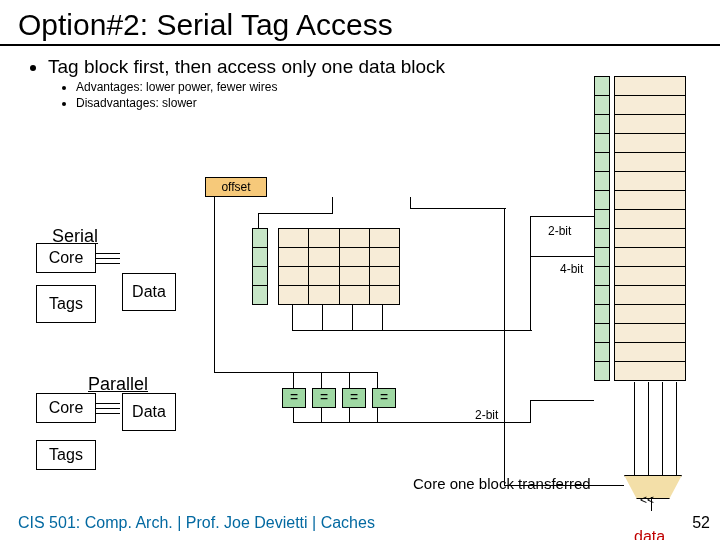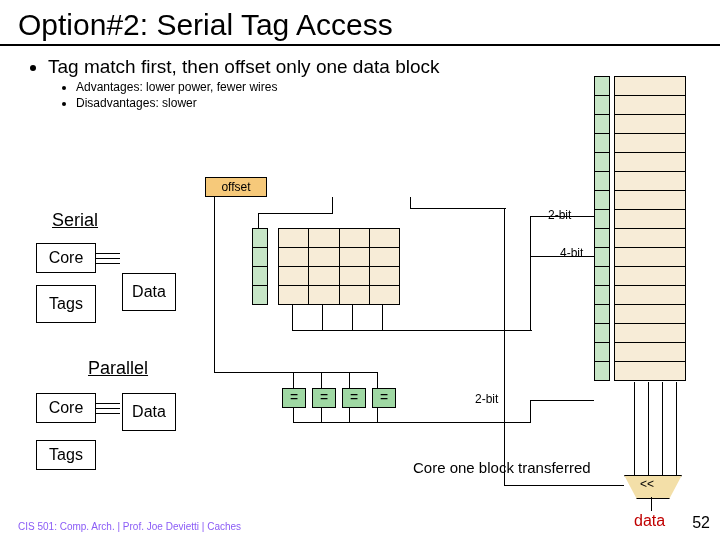--- a/index.html
+++ b/index.html
@@ -26,22 +26,22 @@
     padding: 4px 28px 0 28px;
     font-size: 19px;
   }
   .bullets ul { margin: 0; padding-left: 20px; list-style: disc; }
   .bullets li { margin: 2px 0; }
   .bullets ul ul { font-size: 12px; list-style: disc; padding-left: 28px; }
   .footer {
     position: absolute;
     left: 18px;
     bottom: 8px;
-    font-size: 10px;
-    color: #8b5cf6;
+    font-size: 16px;
+    color: #0369a1;
   }
   .pagenum {
     position: absolute;
     right: 10px;
     bottom: 8px;
     font-size: 16px;
   }
   .canvas {
     position: absolute;
     left: 0; top: 0; width: 720px; height: 540px;
@@ -54,20 +54,21 @@
     background: #fff;
   }
   .shade-blue { background: #d4d9f2; }
   .shade-green { background: #c7e6c7; }
   .shade-orange { background: #f6c97a; }
   .shade-pale { background: #f7ecd7; }
   .label {
     position: absolute;
     font-size: 14px;
     white-space: nowrap;
+    margin-top: 16px;
   }
   .small { font-size: 12px; }
   
   .addr { display:flex; position:absolute; font-size:12px; }
   .addr div { border:1px solid #000; border-right:none; padding:2px 6px; text-align:center; }
   .addr div:last-child { border-right:1px solid #000; }
   
   .stack { position:absolute; display:flex; flex-direction:column; border:1px solid #000; }
   .stack .row { height:18px; border-bottom:1px solid #000; }
   .stack .row:last-child { border-bottom:none; }
@@ -85,21 +86,21 @@
   .bold-label { font-size:18px; }
 </style>
 </head>
 <body>
 
 <div class="title">Option#2: Serial Tag Access</div>
 <div class="title-underline"></div>
 
 <div class="bullets">
   <ul>
-    <li>Tag match first, then offset only one data block</li>
+    <li>Tag block first, then access only one data block</li>
     <ul>
       <li>Advantages: lower power, fewer wires</li>
       <li>Disadvantages: slower</li>
     </ul>
   </ul>
 </div>
 
 <div class="canvas">
 
   <div class="addr" style="left:205px; top:177px;">

